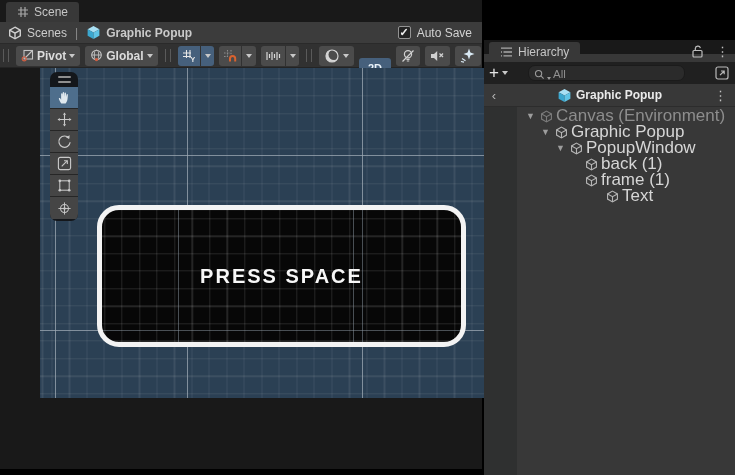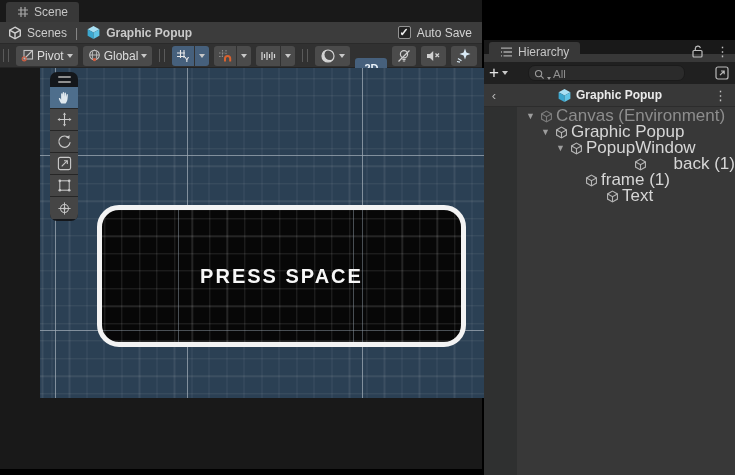--- a/index.html
+++ b/index.html
@@ -21,21 +21,21 @@
   .crumb-txt.bold{font-weight:bold;color:#cacaca;}
   .autosave{margin-left:auto;display:flex;align-items:center;gap:6px;padding-right:2px;}
   .checkbox{width:13px;height:13px;background:#232323;border:1px solid #939393;border-radius:2px;
        color:#f0f0f0;font-size:11px;line-height:11px;text-align:center;font-weight:bold;}
   .autosave-label{color:#d2d2d2;font-size:12px;}
 
   .tool-row{position:absolute;left:0;top:44px;right:0;height:24px;background:#313131;
        display:flex;align-items:center;gap:5px;padding:0 1px;border-bottom:1px solid #242424;}
   .grip{width:6px;height:13px;border-left:1px solid #5a5a5a;border-right:1px solid #5a5a5a;margin:0 2px;}
   .tbtn{height:20px;background:#4b4b4b;border-radius:3px;display:flex;align-items:center;
-       gap:3px;padding:0 5px;color:#dcdcdc;font-size:12px;}
+       gap:3px;padding:0 5px;color:#dcdcdc;font-size:12px;font-weight:bold;}
   .tbtn-group{height:20px;display:flex;border-radius:3px;overflow:hidden;gap:1px;background:#313131;}
   .seg{height:20px;background:#4b4b4b;display:flex;align-items:center;justify-content:center;padding:0 4px;}
   .sel{background:#46607c !important;}
   .caret{width:0;height:0;border-left:3.5px solid transparent;border-right:3.5px solid transparent;
        border-top:4px solid #c8c8c8;}
   .btn-2d{font-weight:bold;font-size:11px;color:#eaf2f9;padding:0 9px;margin-top:24px;}
 
   
   .scene-view{position:absolute;left:0;top:68px;width:482px;height:330px;overflow:hidden;
     background-color:#2b4054;
@@ -372,34 +372,34 @@
     <span class="lbl">Graphic Popup</span>
   </div>
           <div class="tree-row" style="padding-left: 70px;">
     <span class="tri">▼</span>
     <svg width="13" height="13" viewBox="0 0 14 14">
       <path d="M7 1.2 12.3 4.2 V9.8 L7 12.8 1.7 9.8 V4.2 Z" fill="none" stroke="#b5b5b5" stroke-width="1.2"></path>
       <path d="M1.7 4.2 7 7.2 12.3 4.2 M7 7.2 V12.8" stroke="#b5b5b5" stroke-width="1.2" fill="none"></path>
     </svg>
     <span class="lbl">PopupWindow</span>
   </div>
-          <div class="tree-row" style="padding-left: 111px; justify-content: space-between;">
-    <span class="tri" style="visibility: hidden;"></span>
-    <svg width="13" height="13" viewBox="0 0 14 14">
-      <path d="M7 1.2 12.3 4.2 V9.8 L7 12.8 1.7 9.8 V4.2 Z" fill="none" stroke="#b5b5b5" stroke-width="1.2"></path>
-      <path d="M1.7 4.2 7 7.2 12.3 4.2 M7 7.2 V12.8" stroke="#b5b5b5" stroke-width="1.2" fill="none"></path>
-    </svg>
-    <span class="lbl">back (1)</span>
-  </div>
           <div class="tree-row" style="padding-left: 85px;">
     <span class="tri" style="visibility: hidden;"></span>
     <svg width="13" height="13" viewBox="0 0 14 14">
       <path d="M7 1.2 12.3 4.2 V9.8 L7 12.8 1.7 9.8 V4.2 Z" fill="none" stroke="#b5b5b5" stroke-width="1.2"></path>
       <path d="M1.7 4.2 7 7.2 12.3 4.2 M7 7.2 V12.8" stroke="#b5b5b5" stroke-width="1.2" fill="none"></path>
     </svg>
+    <span class="lbl">back (1)</span>
+  </div>
+          <div class="tree-row" style="padding-left: 85px;">
+    <span class="tri" style="visibility: hidden;"></span>
+    <svg width="13" height="13" viewBox="0 0 14 14">
+      <path d="M7 1.2 12.3 4.2 V9.8 L7 12.8 1.7 9.8 V4.2 Z" fill="none" stroke="#b5b5b5" stroke-width="1.2"></path>
+      <path d="M1.7 4.2 7 7.2 12.3 4.2 M7 7.2 V12.8" stroke="#b5b5b5" stroke-width="1.2" fill="none"></path>
+    </svg>
     <span class="lbl">frame (1)</span>
   </div>
           <div class="tree-row" style="padding-left: 106px;">
     <span class="tri" style="visibility: hidden;"></span>
     <svg width="13" height="13" viewBox="0 0 14 14">
       <path d="M7 1.2 12.3 4.2 V9.8 L7 12.8 1.7 9.8 V4.2 Z" fill="none" stroke="#b5b5b5" stroke-width="1.2"></path>
       <path d="M1.7 4.2 7 7.2 12.3 4.2 M7 7.2 V12.8" stroke="#b5b5b5" stroke-width="1.2" fill="none"></path>
     </svg>
     <span class="lbl">Text</span>
   </div>

